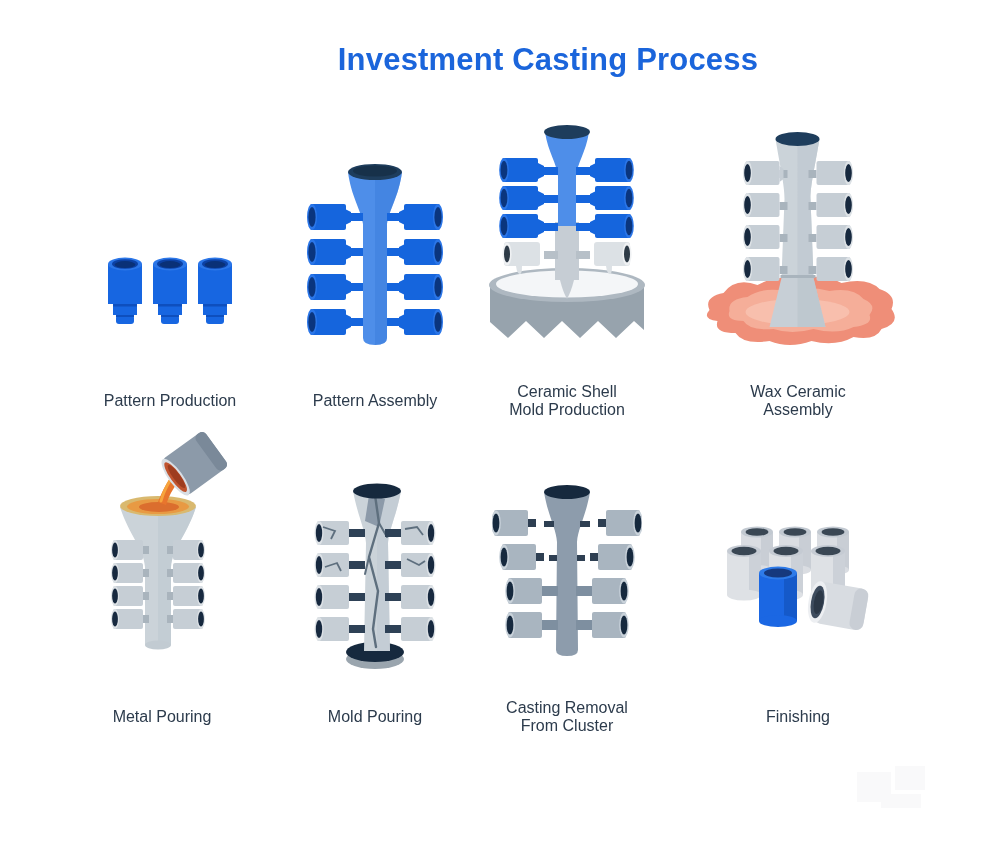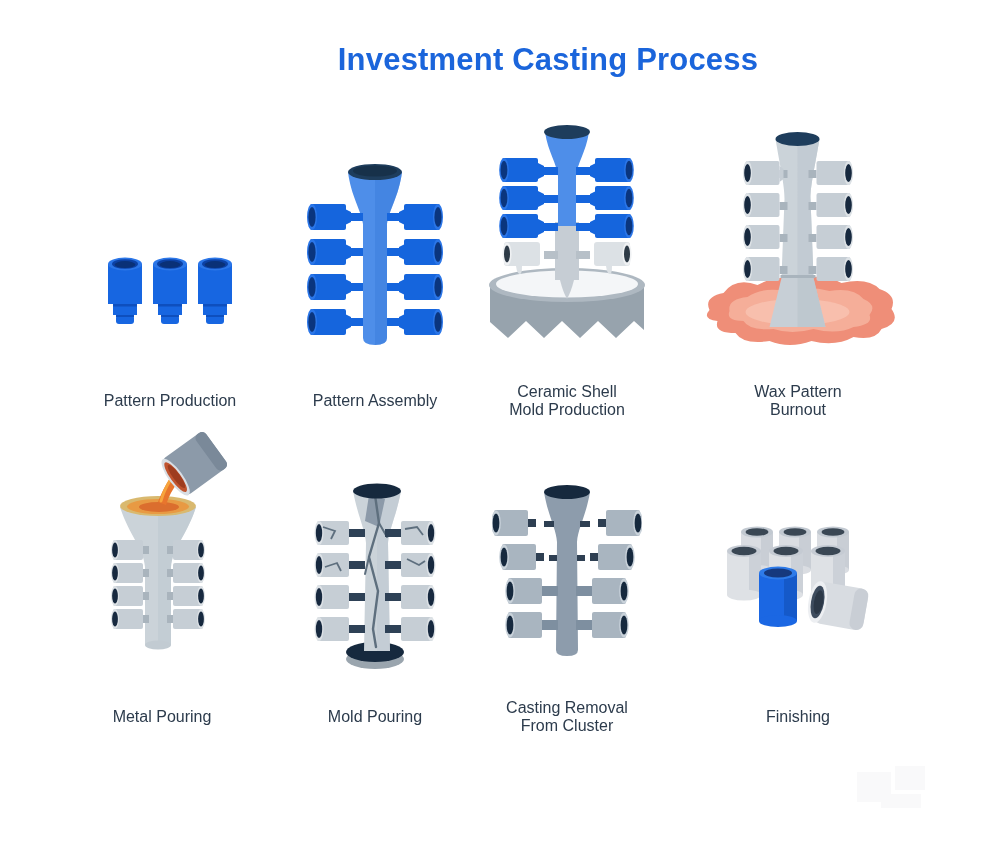--- a/index.html
+++ b/index.html
@@ -281,22 +281,22 @@
         <g>
             <rect x="113" y="139" width="8" height="8" fill="#A9B4BD"></rect>
             <rect x="121" y="130" width="34" height="24" rx="2" fill="#C6CED5"></rect>
             <ellipse cx="153" cy="142" rx="4.6" ry="12" fill="#DDE2E6"></ellipse>
             <ellipse cx="153" cy="142" rx="3.3" ry="9" fill="#17293F"></ellipse>
           </g>
       </g>
       <ellipse cx="102" cy="12" rx="22" ry="7" fill="#1E3D5C"></ellipse>
     </svg>
     <div class="label">
-      <div>Wax Pattern</div>
-      <div>Burnout</div>
+      <div>Wax Ceramic</div>
+      <div>Assembly</div>
     </div>
   </div>
 
   <div class="cell r2" style="left:62px;top:420px;">
     <svg class="art" style="bottom:88px;" width="150" height="225" viewBox="0 0 150 225">
       <g>
         <path d="M33,80 C42,108 57,122 58,140 L84,140 C85,122 100,108 109,80 Z" fill="#CBD3D9"></path>
         <rect x="58" y="138" width="26" height="80" fill="#CBD3D9"></rect>
         <path d="M71,80 L109,80 C100,108 85,122 84,140 L84,218 L71,218 Z" fill="#BFC9D1" opacity=".65"></path>
         <ellipse cx="71" cy="218" rx="13" ry="4.5" fill="#C2CBD2"></ellipse>

